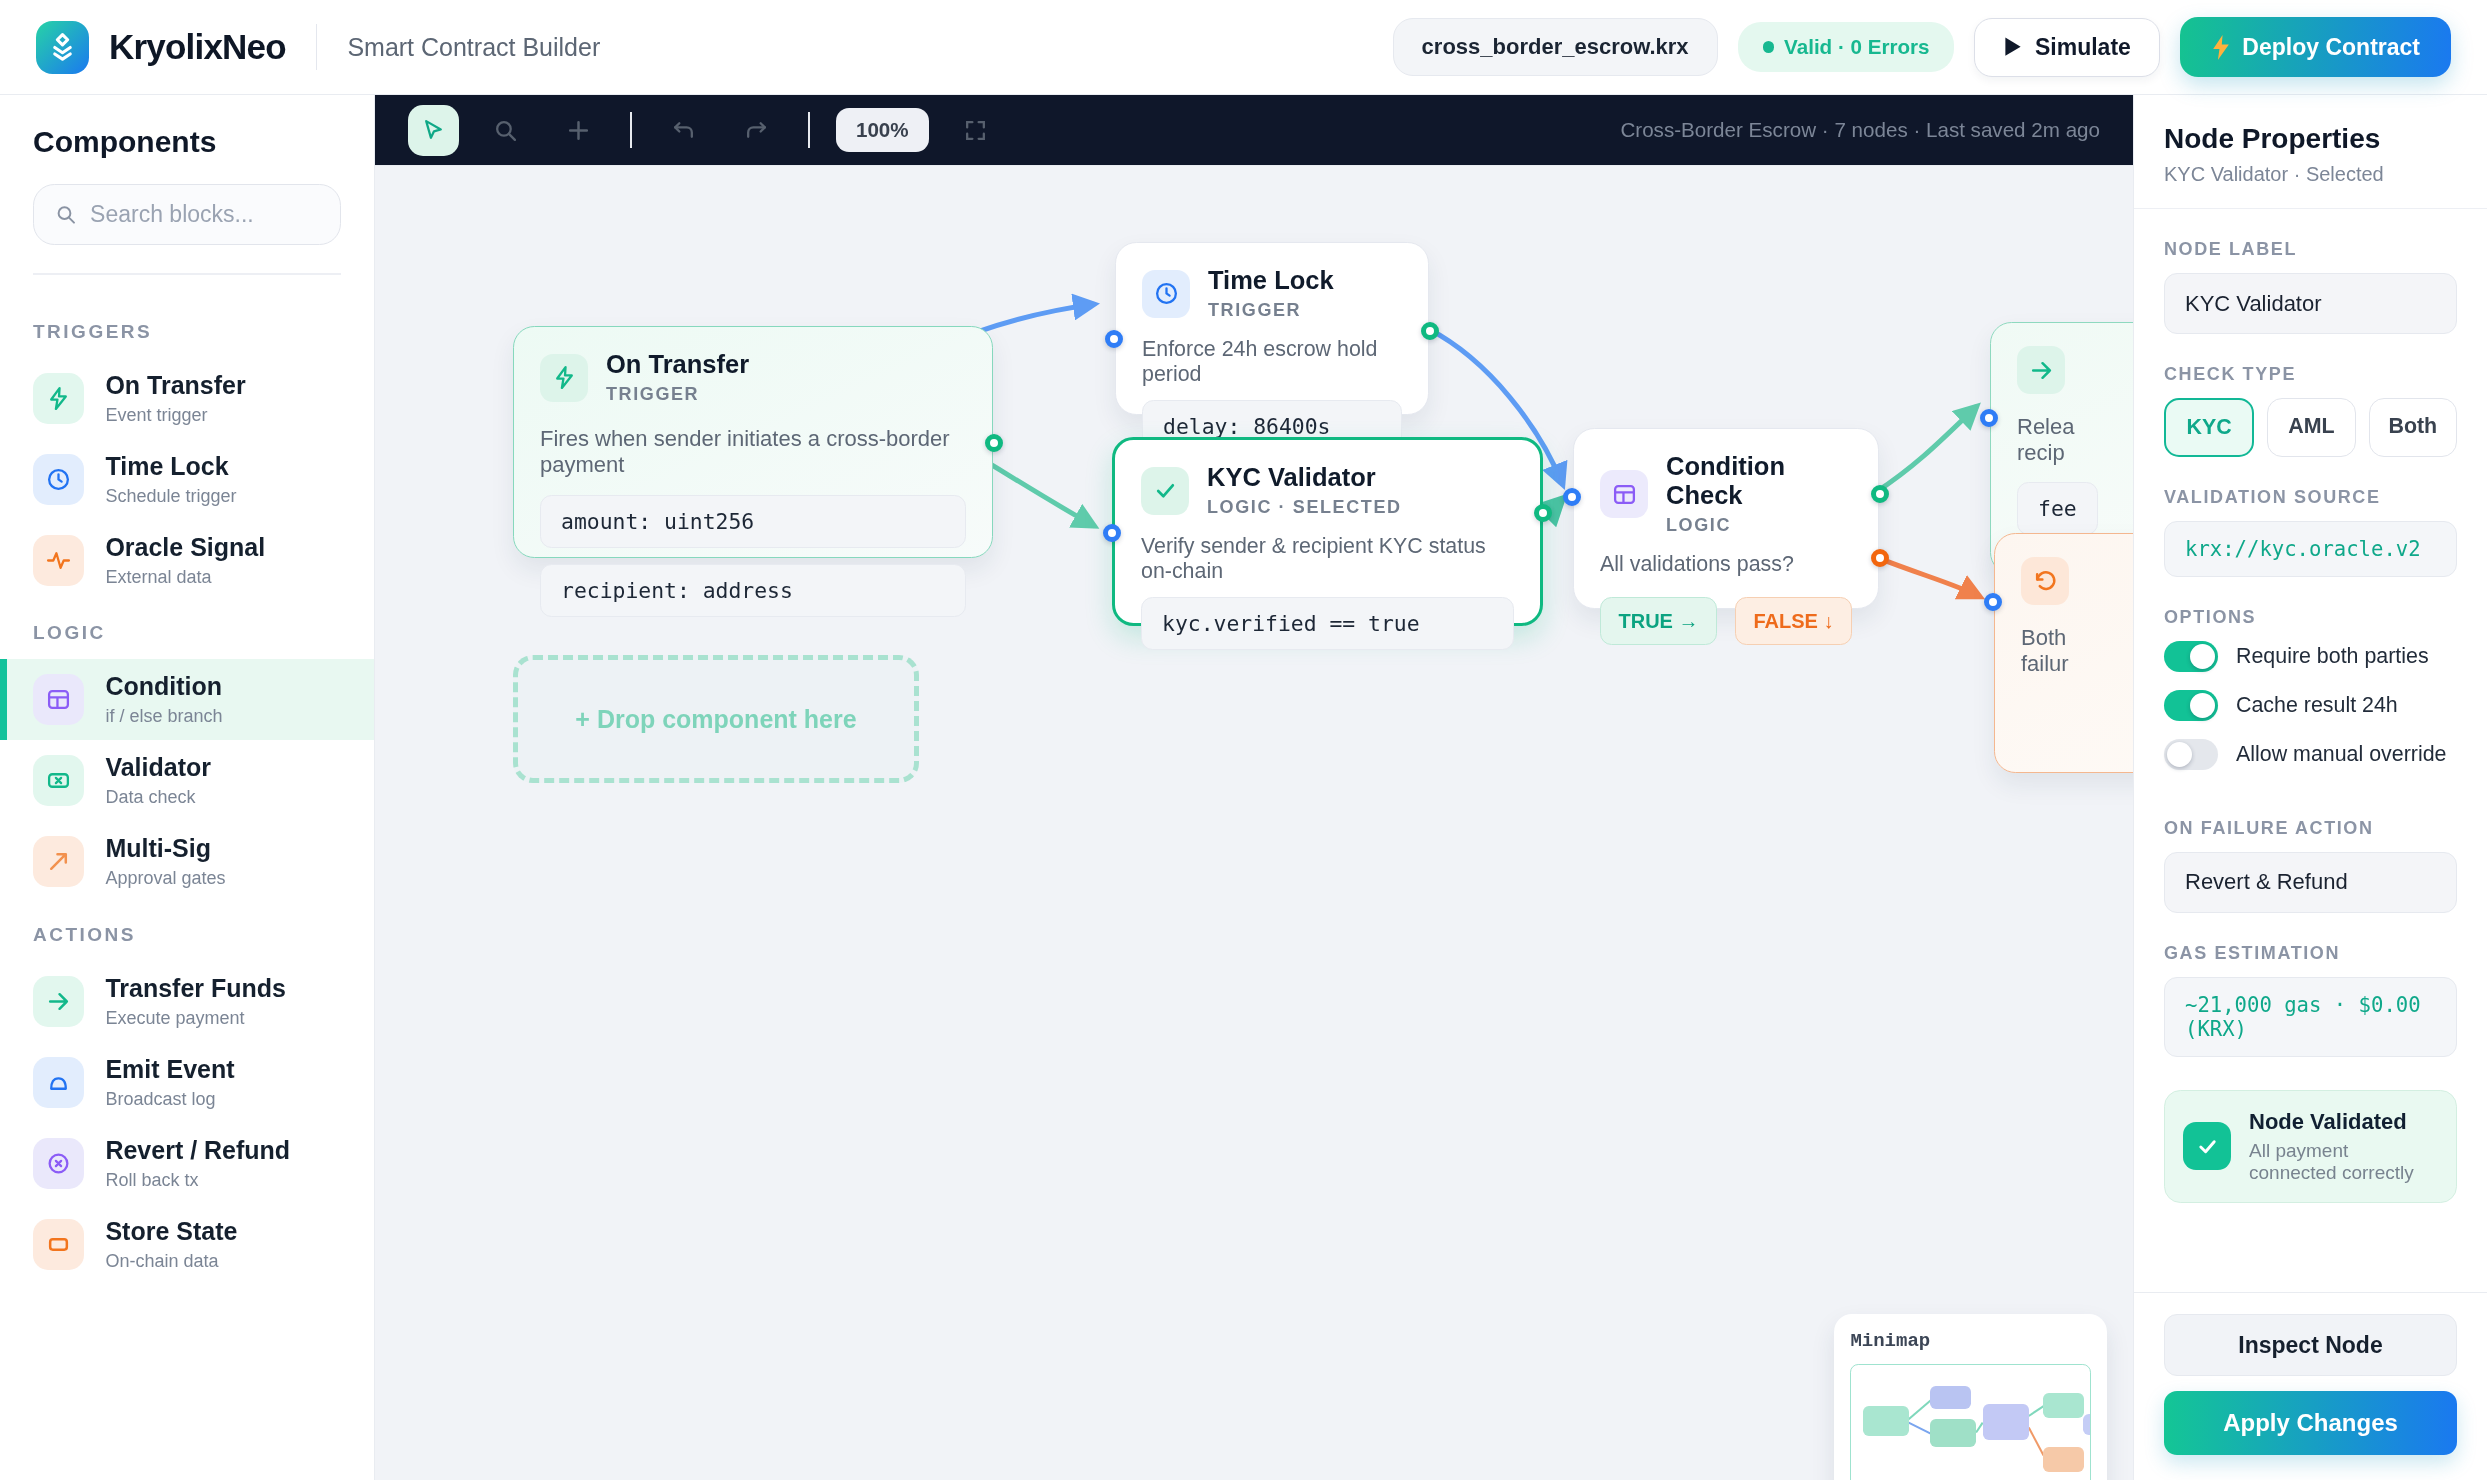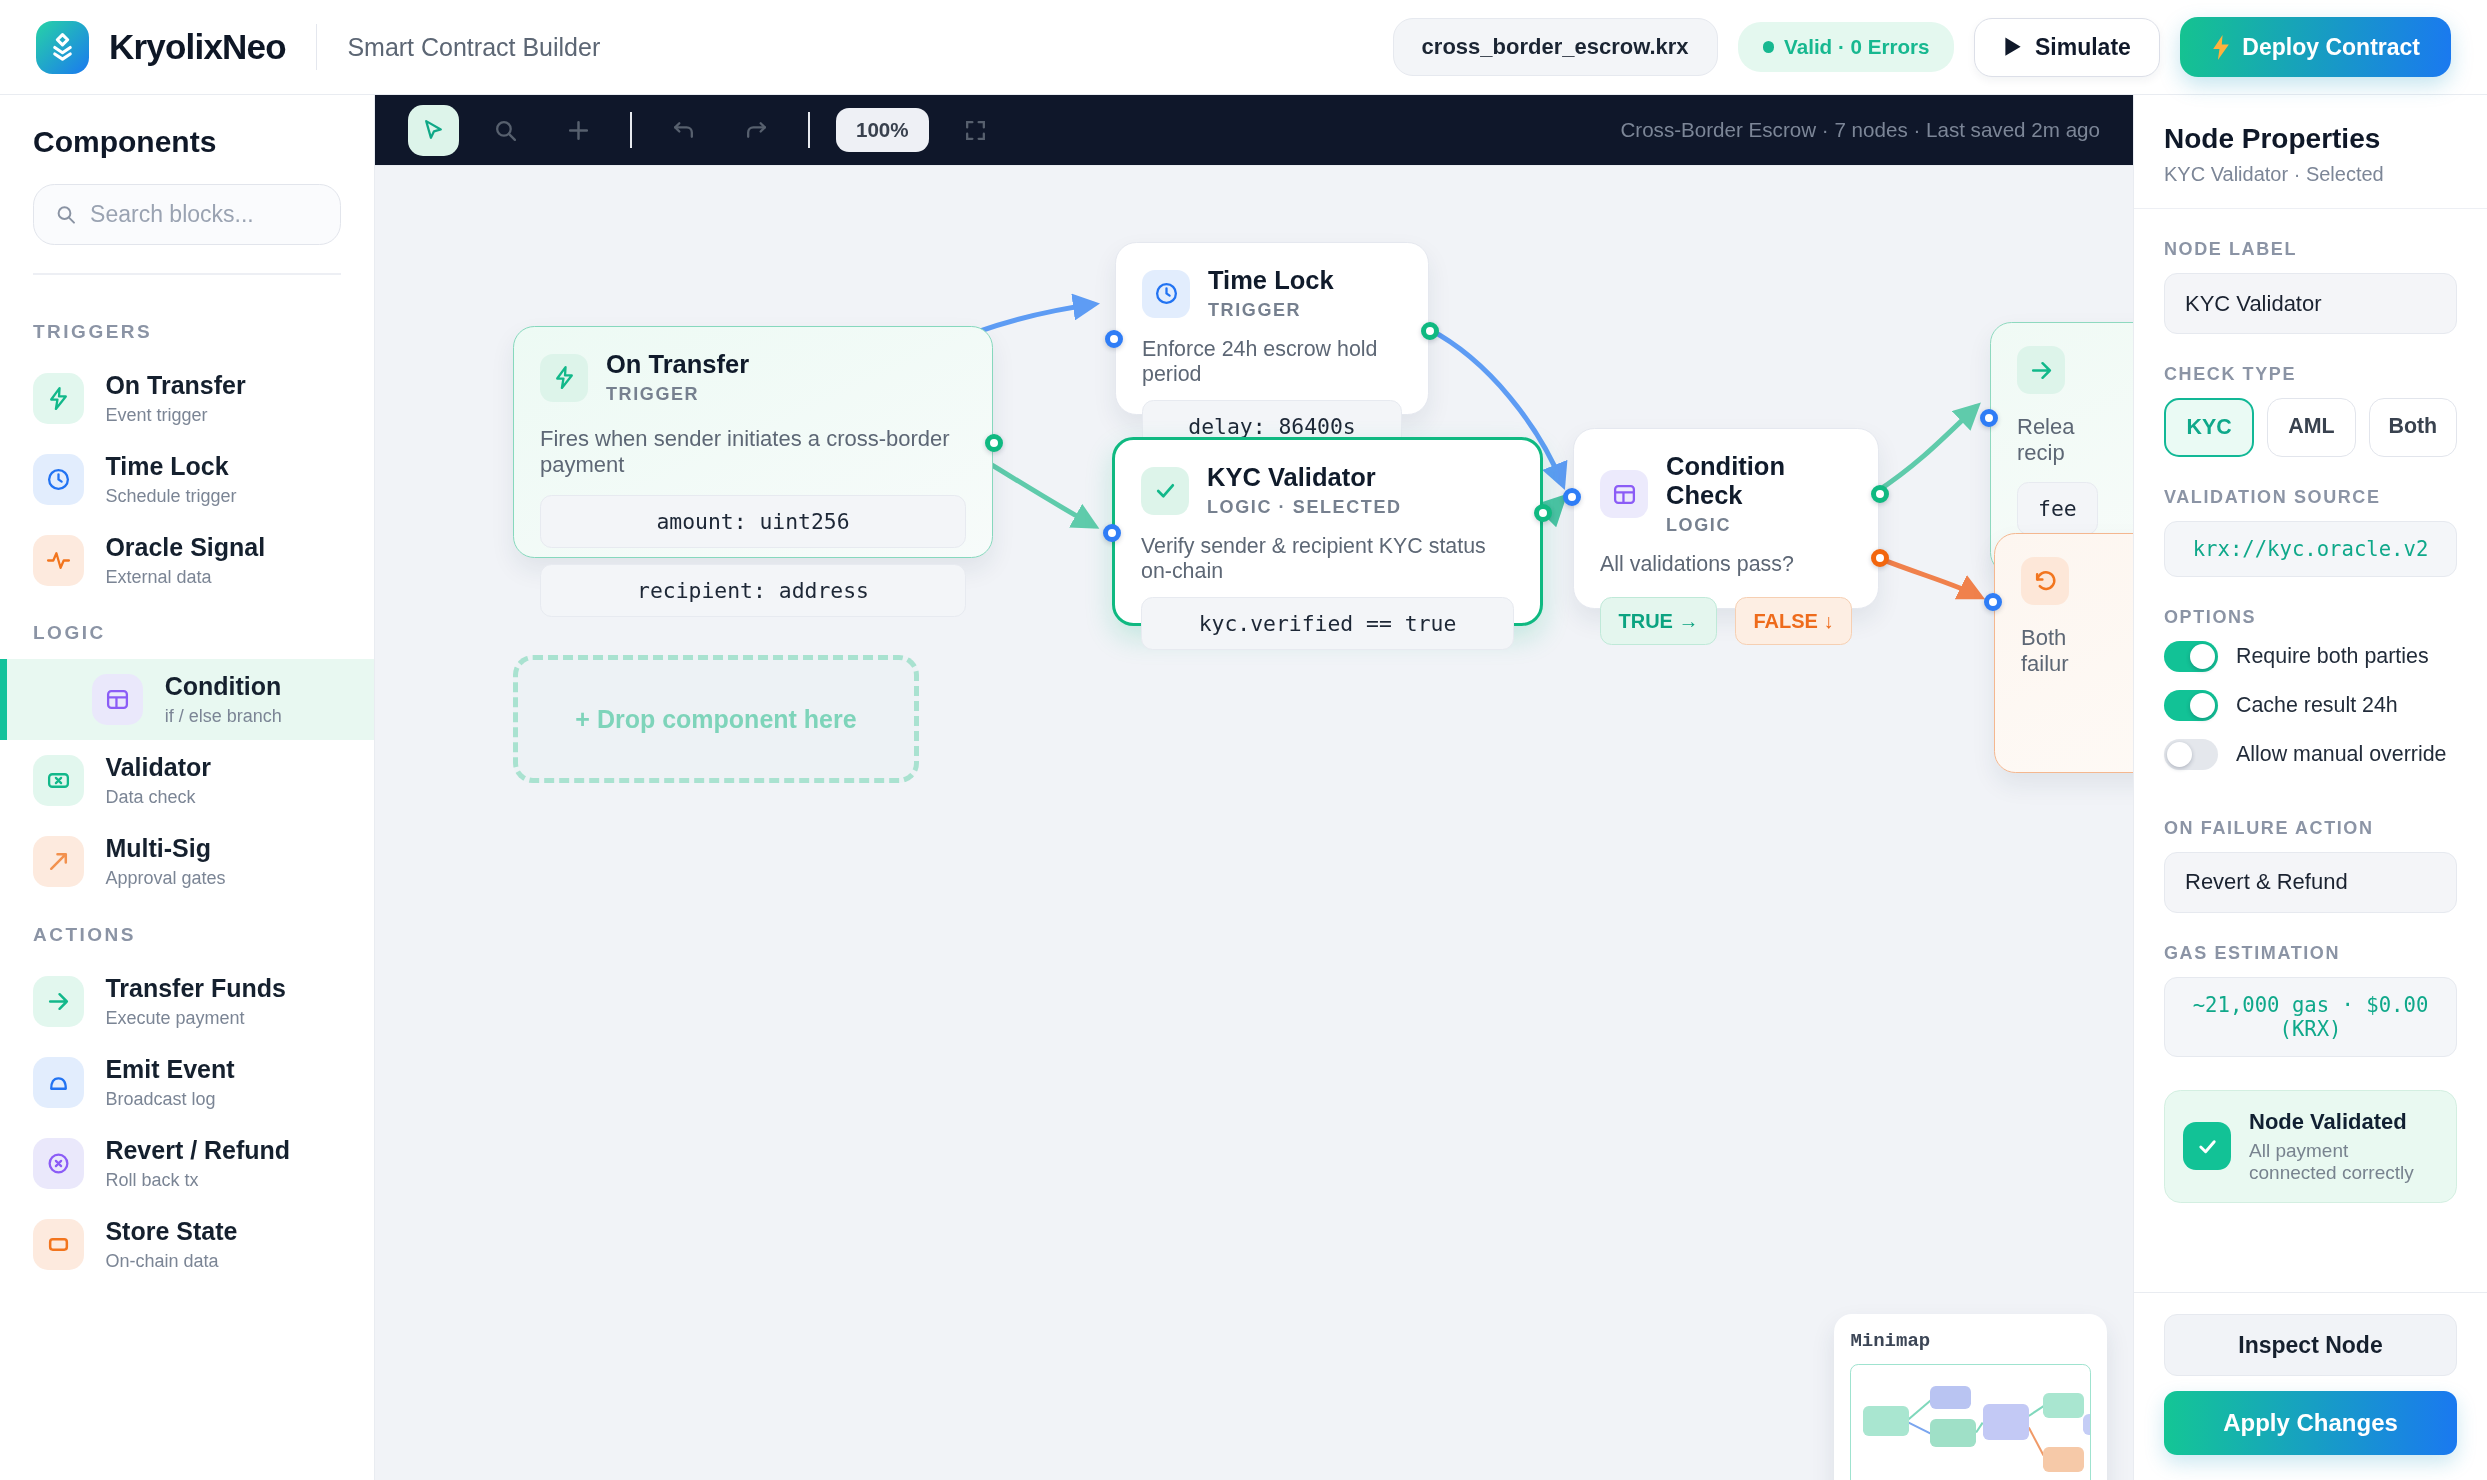--- a/index.html
+++ b/index.html
@@ -1,18 +1,18 @@
 <!DOCTYPE html>
 <html style="font-size:13px"><head>
 <meta charset="utf-8">
 <style>
   * { margin:0; padding:0; box-sizing:border-box; }
   html,body { width:2487px; height:1480px; overflow:hidden; background:#fff;
     font-family:"Liberation Sans","DejaVu Sans",sans-serif; color:#16202e; }
-  .mono { font-family:"DejaVu Sans Mono","Liberation Mono",monospace;text-align:center; }
+  .mono { font-family:"DejaVu Sans Mono","Liberation Mono",monospace; }
 
   
   .topbar { height:95px; display:flex; align-items:center; padding:0 36px;
     border-bottom:1.6px solid #e9ecf1; background:#fff; position:relative; z-index:30; }
   .logo-mark { width:53px; height:53px; border-radius:16.4px;
     background:linear-gradient(135deg,#27d3a6,#1a79f0); display:flex; align-items:center; justify-content:center; }
   .brand { font-size:35px; font-weight:800; letter-spacing:-0.8px; margin-left:20px; color:#0e1726; }
   .top-divider { width:1.6px; height:46px; background:#e4e7ee; margin:0 30px; }
   .app-title { font-size:25px; color:#5c6674; font-weight:500; }
   .topbar-right { margin-left:auto; display:flex; align-items:center; gap:20px; }
@@ -39,21 +39,21 @@
   .search-box { margin-top:25px; height:61px; border:1.6px solid #e2e5ec; background:#fafbfd;
     border-radius:21.4px; display:flex; align-items:center; padding:0 21.4px; gap:13px; }
   .search-box input { border:none; outline:none; background:transparent; font-size:23px; color:#3a4452;
     width:100%; font-family:inherit; }
   .search-box input::placeholder { color:#9aa3b2; }
   .sidebar-sep { height:1.6px; background:#edeff4; margin-top:28px; }
   .sidebar-scroll { padding:25px 0 0 0; }
   .section-label { font-size:19px; font-weight:800; letter-spacing:2.5px; color:#8b94a5;
     padding:0 33px; margin:21.4px 0 15px; }
   .comp-item { display:flex; align-items:center; gap:21.4px; padding:13px 33px; position:relative; }
-  .comp-item.selected { background:#e8f8f1;justify-content:center; }
+  .comp-item.selected { background:#e8f8f1; }
   .comp-item.selected::before { content:""; position:absolute; left:0; top:0; bottom:0; width:6.6px; background:#12c29b; }
   .tile { width:51px; height:51px; border-radius:15px; display:flex; align-items:center; justify-content:center; flex:none; }
   .tile.mint { background:#e2f7ee; } .tile.blue { background:#e2edfd; }
   .tile.peach { background:#fdeade; } .tile.lav { background:#eae8fb; }
   .comp-title { font-size:25px; font-weight:700; color:#15202e; }
   .comp-sub { font-size:18px; color:#7b8595; margin-top:5px; }
 
   
   .canvas-wrap { flex:1; display:flex; flex-direction:column; min-width:0; }
   .canvas-toolbar { height:71px; background:#0f172a; border-bottom:1.6px solid #e9ecf1;

